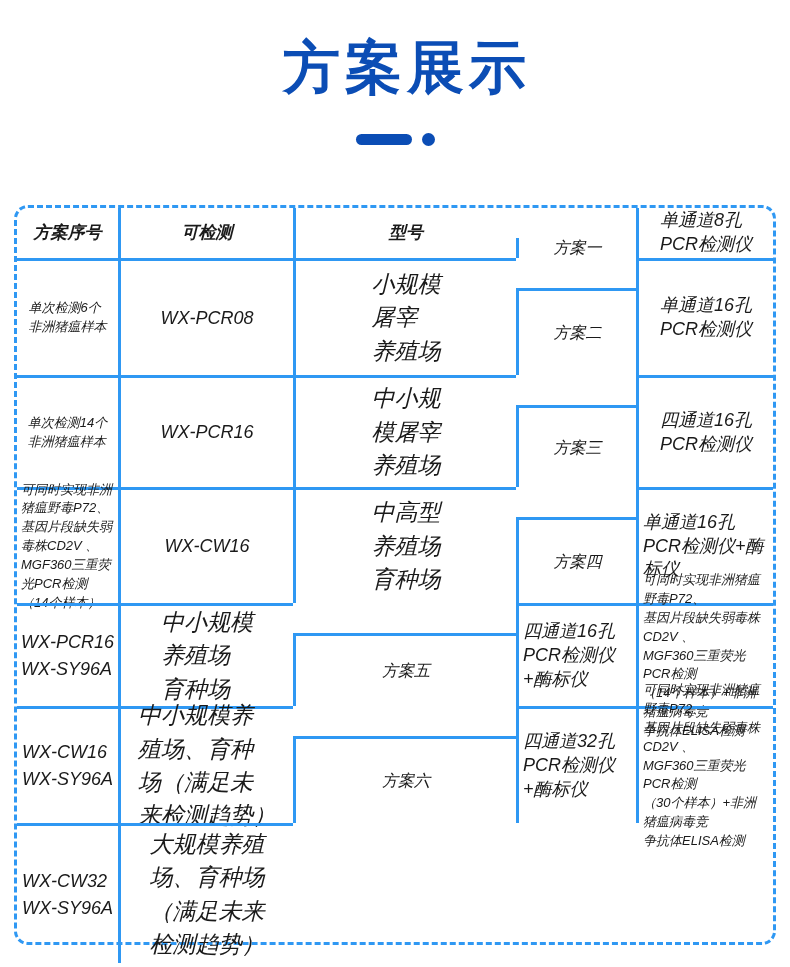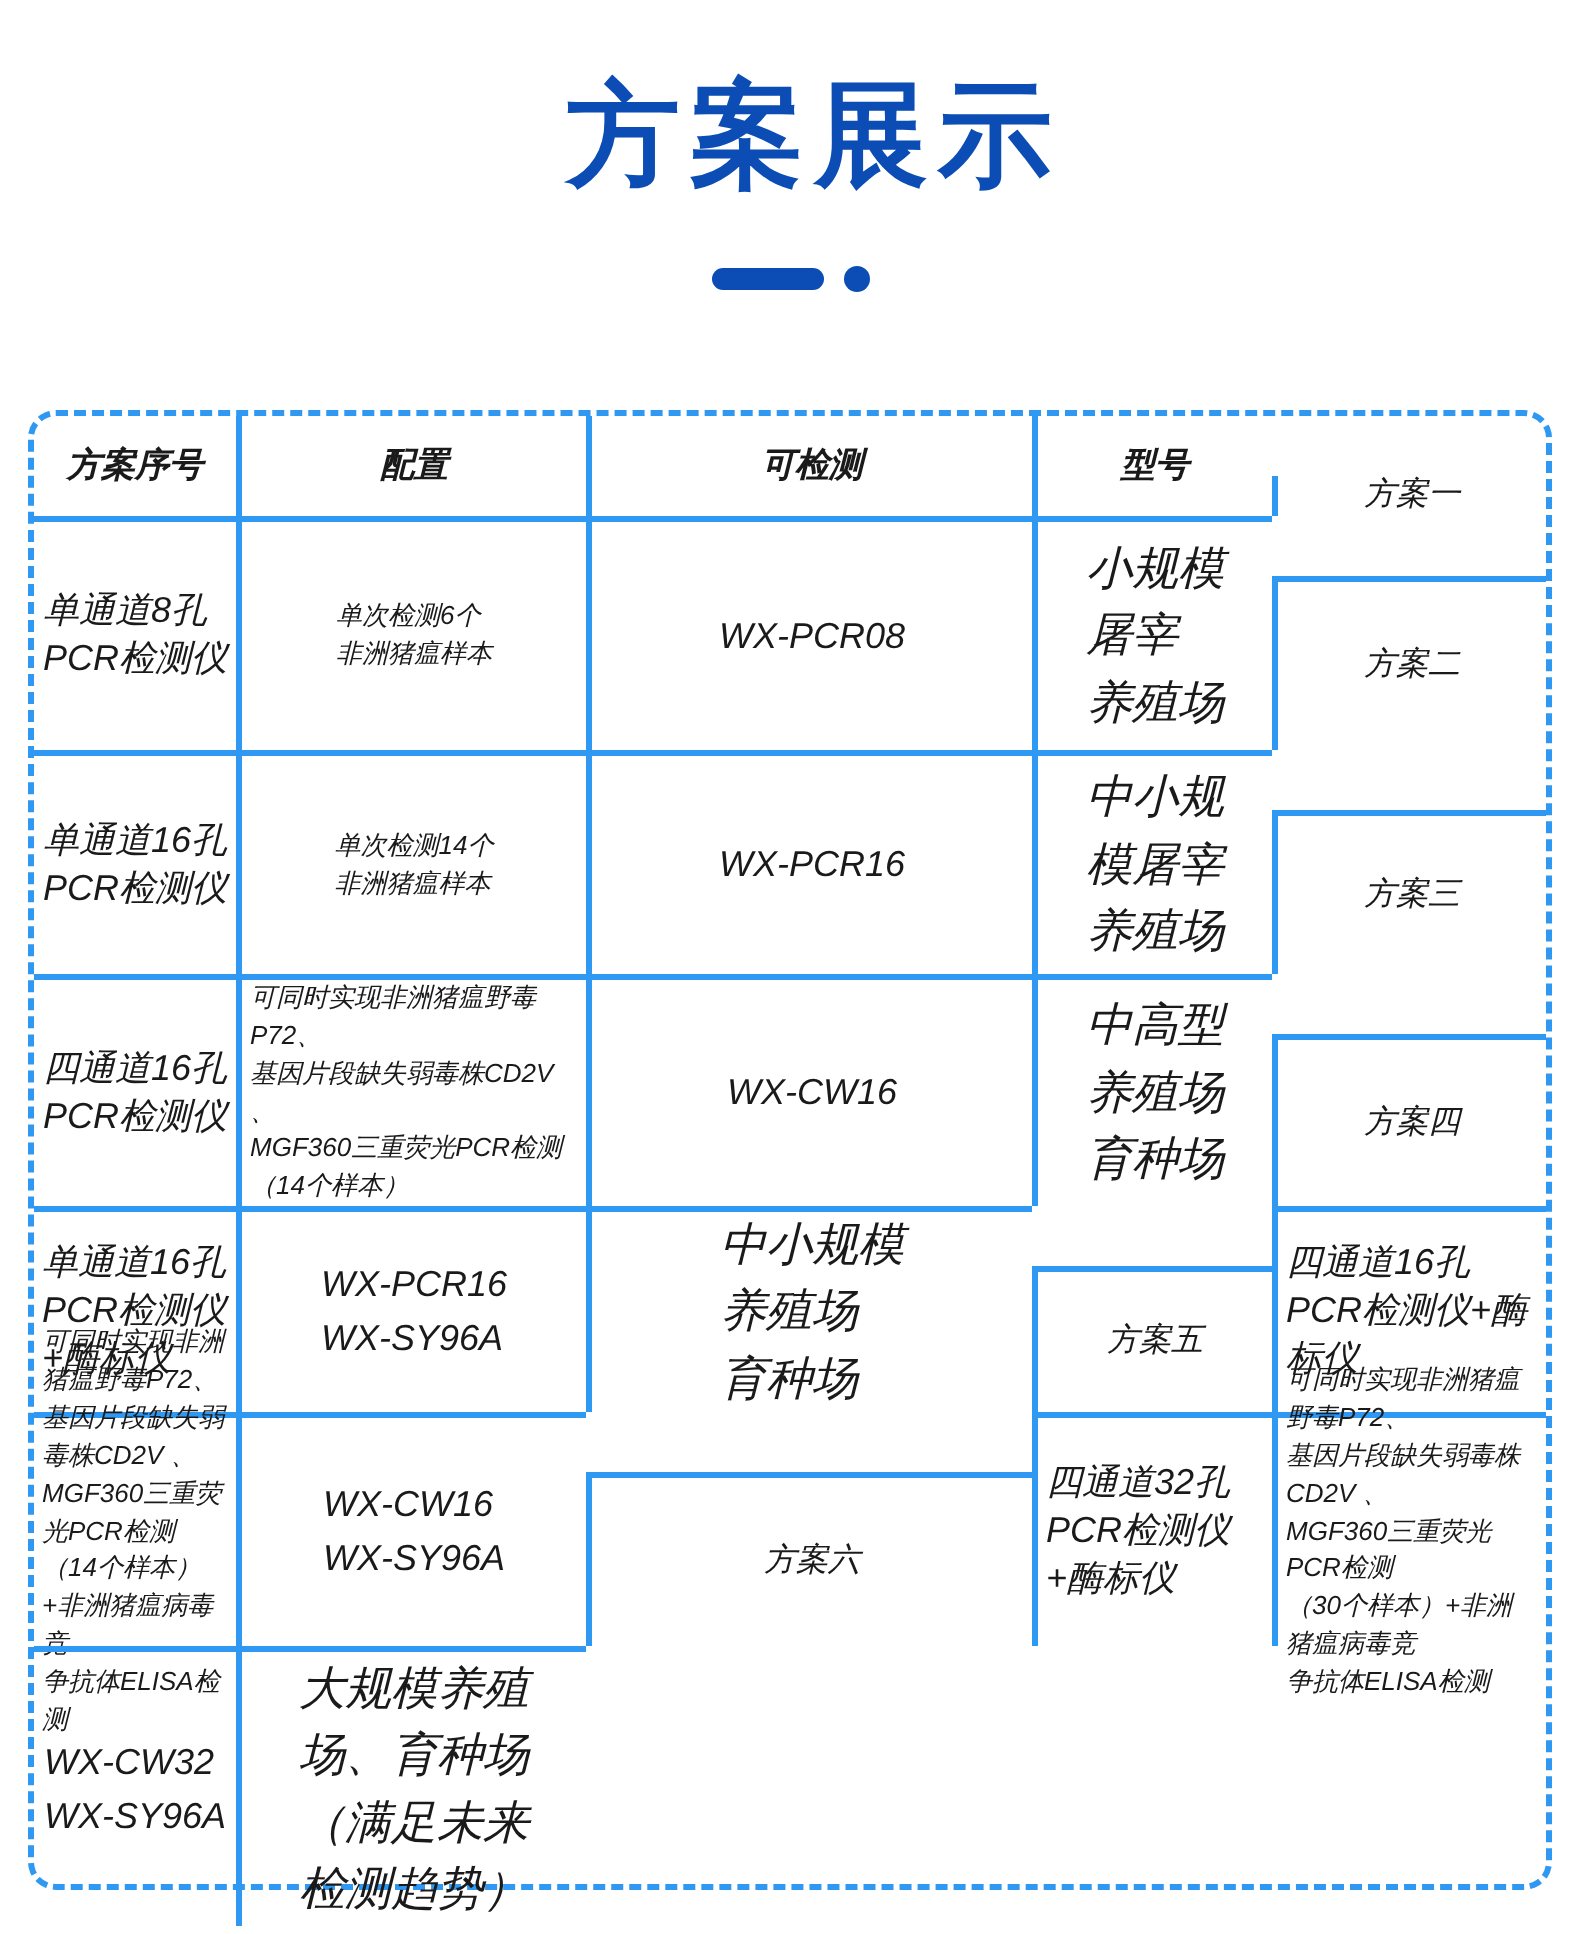--- a/index.html
+++ b/index.html
@@ -59,21 +59,20 @@
 <div class="page-title">方案展示</div>
 
 <div class="title-underline">
   <span class="underline-bar"></span>
   <span class="underline-dot"></span>
 </div>
 
 <div class="plan-table">
 
   <div class="cell header-cell">方案序号</div>
-  <div class="cell header-cell">配置</div>
   <div class="cell header-cell">可检测</div>
   <div class="cell header-cell">型号</div>
 
   <div class="cell col-no">方案一</div>
   <div class="cell col-config">单通道8孔
 PCR检测仪</div>
   <div class="cell col-detect">单次检测6个
 非洲猪瘟样本</div>
   <div class="cell col-model">WX-PCR08</div>
   <div class="cell col-pos">小规模
@@ -114,20 +113,24 @@
   <div class="cell col-no">方案五</div>
   <div class="cell col-config">四通道16孔
 PCR检测仪+酶标仪</div>
   <div class="cell col-detect">可同时实现非洲猪瘟野毒P72、
 基因片段缺失弱毒株CD2V 、
 MGF360三重荧光PCR检测
 （14个样本）+非洲猪瘟病毒竞
 争抗体ELISA检测</div>
   <div class="cell col-model">WX-CW16
 WX-SY96A</div>
+  <div class="cell col-pos">中小规模养
+殖场、育种
+场（满足未
+来检测趋势）</div>
 
   <div class="cell col-no">方案六</div>
   <div class="cell col-config">四通道32孔
 PCR检测仪+酶标仪</div>
   <div class="cell col-detect">可同时实现非洲猪瘟野毒P72、
 基因片段缺失弱毒株CD2V 、
 MGF360三重荧光PCR检测
 （30个样本）+非洲猪瘟病毒竞
 争抗体ELISA检测</div>
   <div class="cell col-model">WX-CW32

